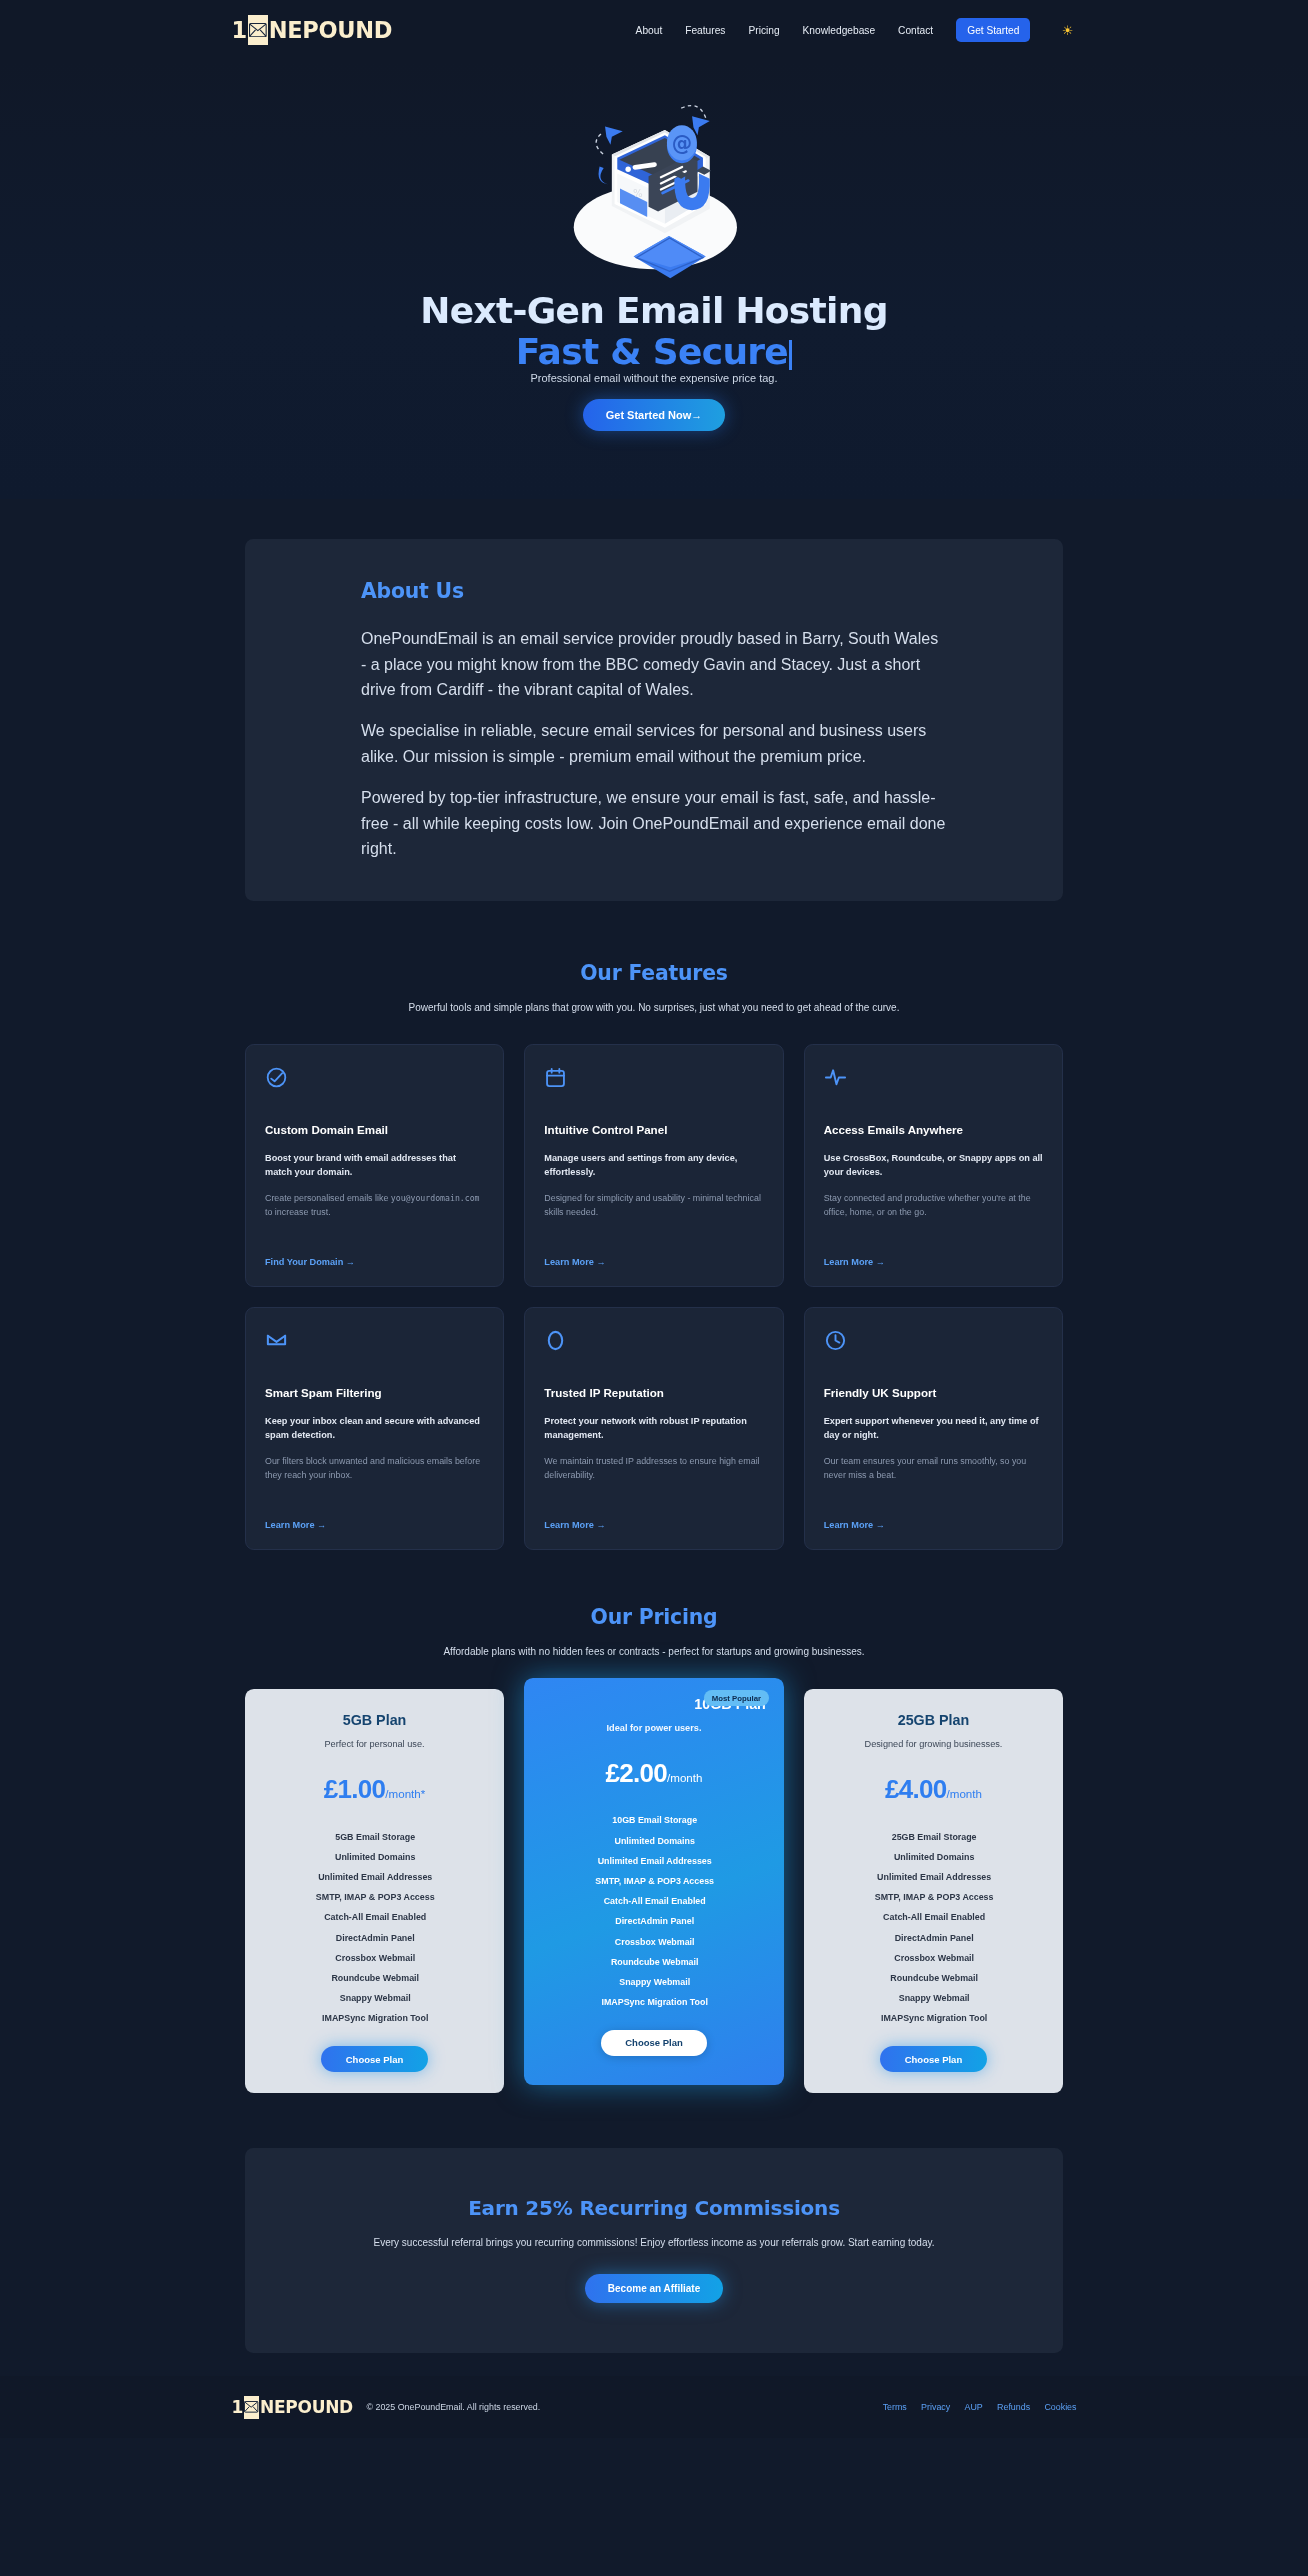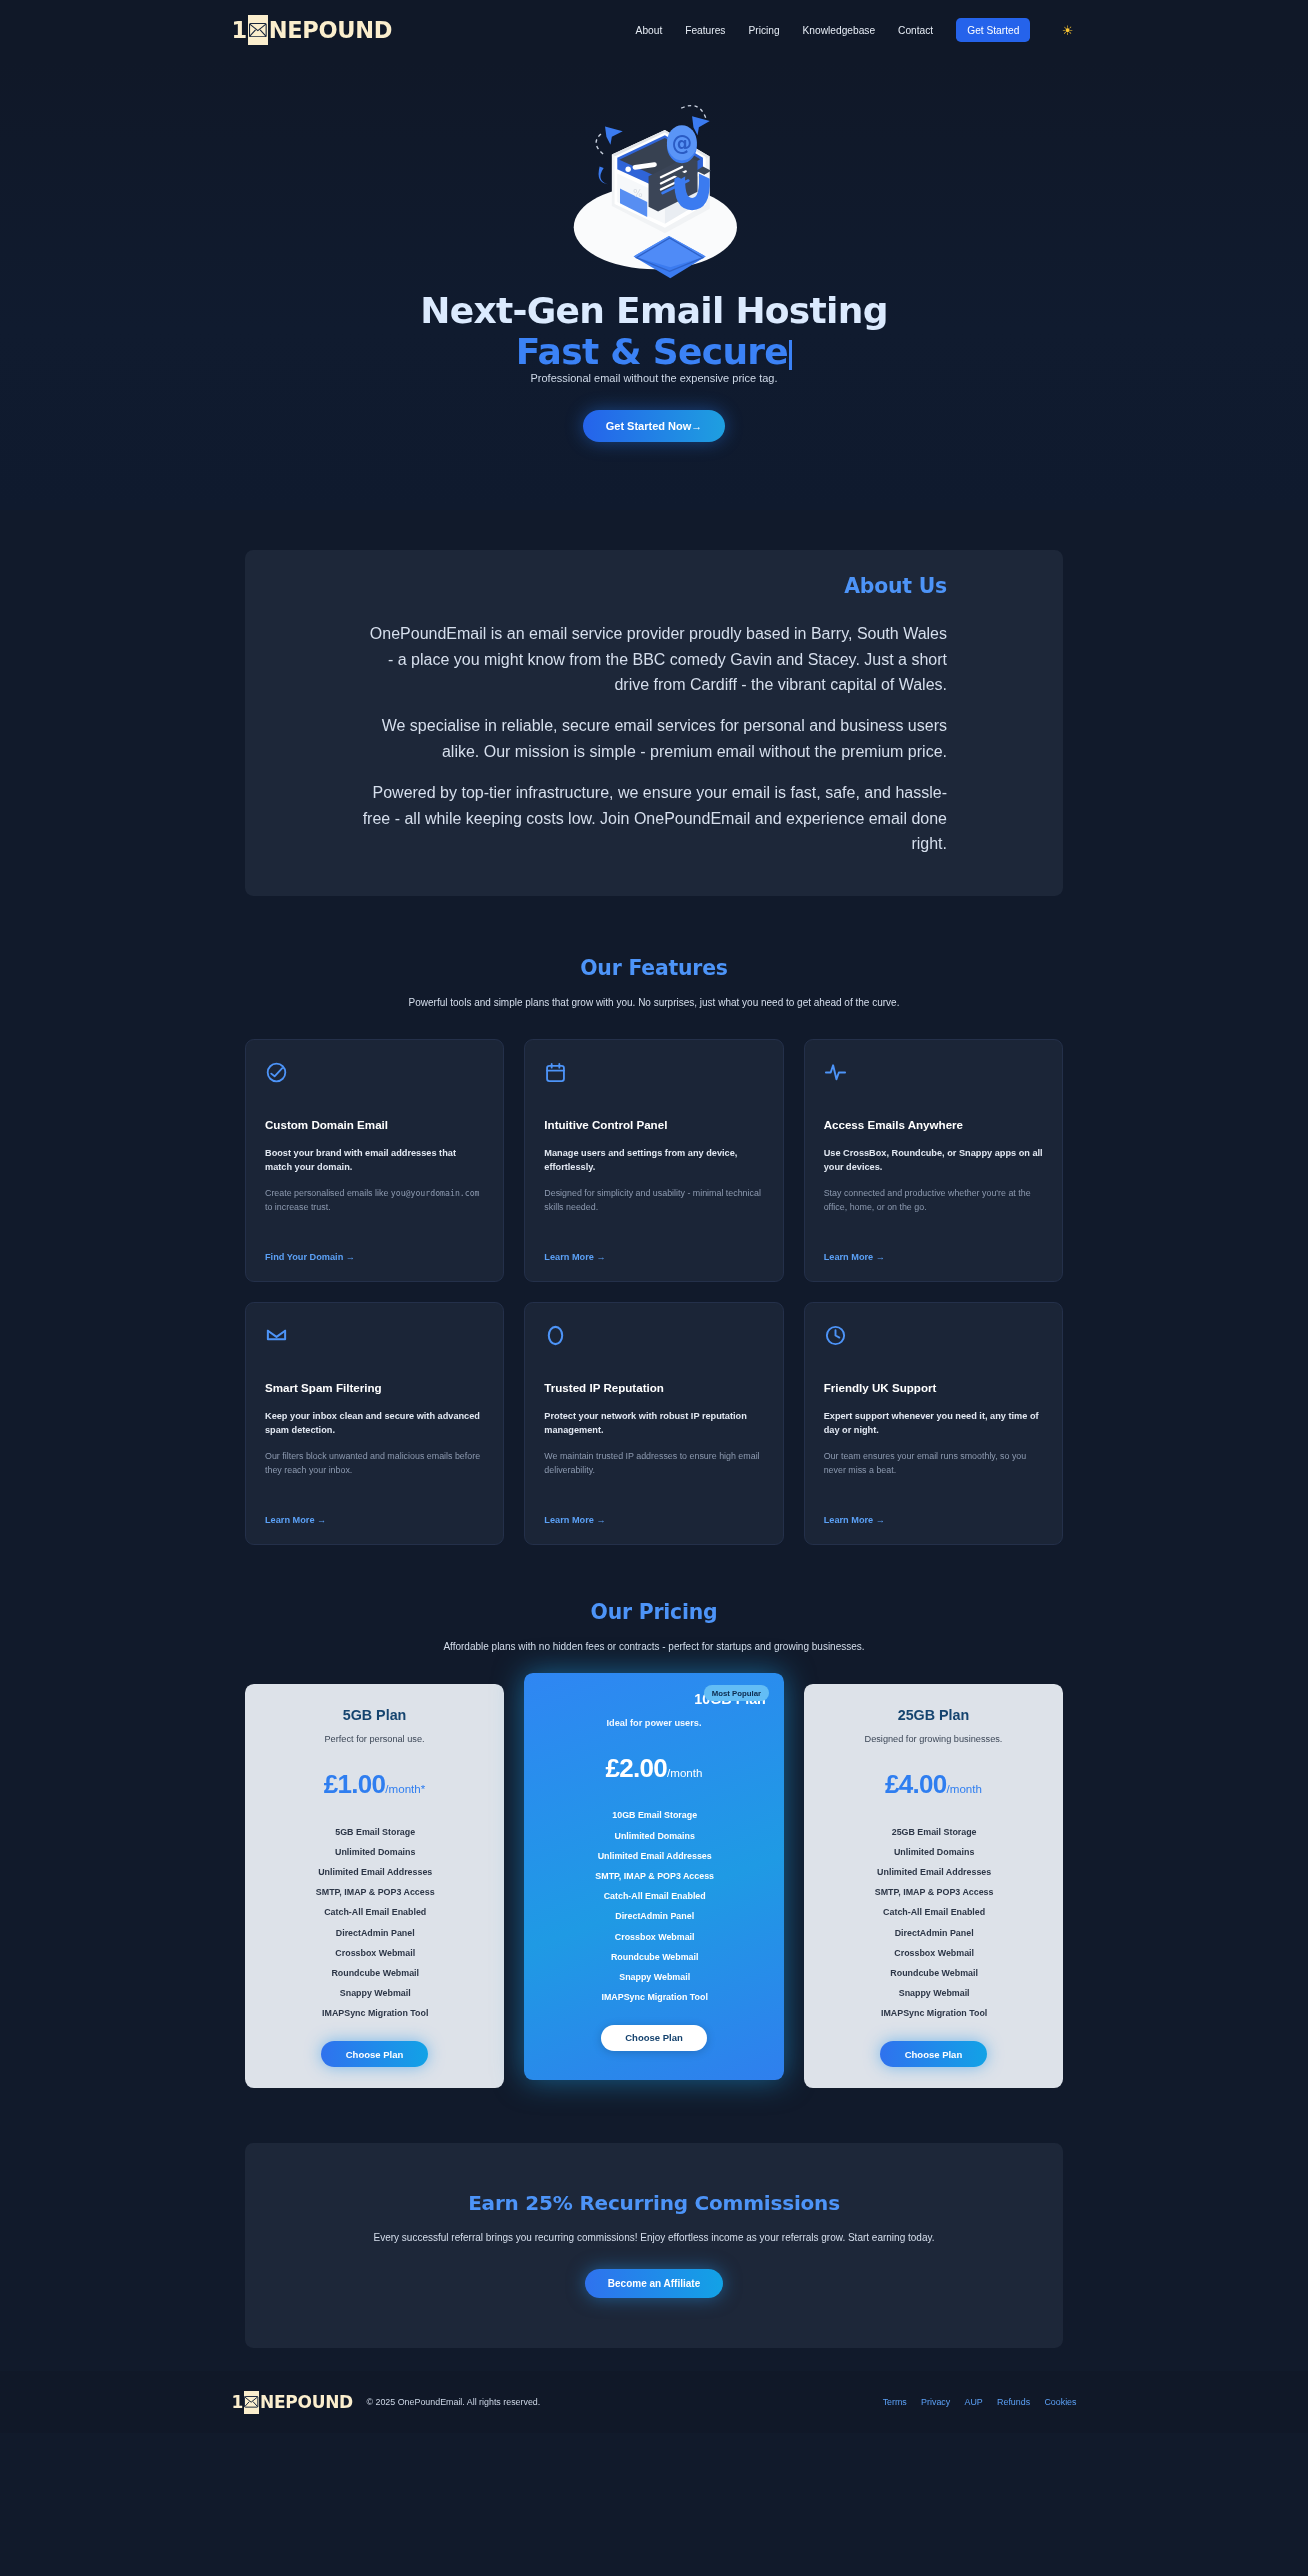--- a/index.html
+++ b/index.html
@@ -110,43 +110,43 @@
     width: 2.7px; height: 30px;
     background: #3b82f6;
     vertical-align: -6.1px;
     margin-left: 1.4px;
   }
   .hero-sub {
     color: #cfd9e8;
     font-size: 11px;
   }
   .hero-btn {
-    margin-top: 26px;
+    margin-top: 15px;
     display: inline-flex;
     align-items: center;
     background: linear-gradient(90deg, #2563eb 0%, #1e9fe0 100%);
     color: #fff;
     border: none;
     border-radius: 681px;
     padding: 10.2px 23px;
     font-size: 11px;
     font-weight: 700;
     font-family: inherit;
     cursor: pointer;
     box-shadow: 0 0 17.7px rgba(37,120,235,.45);
   }
   .container { width: 818px; margin: 0 auto; }
 
   
   .about-wrap { background: #111a2b; padding: 40px 0 35px; }
   .about-card {
     background: #1d2739;
     border-radius: 8.2px;
-    padding: 24px 116px 40px;
-    text-align: right;
+    padding: 40px 116px 40px;
+    text-align: left;
   }
   .about-title {
     font-family: "DejaVu Sans", sans-serif;
     color: #4d94f8;
     font-size: 20.4px;
     font-weight: 700;
     margin-bottom: 23px;
     letter-spacing: -0.2px;
   }
   .about-p {

